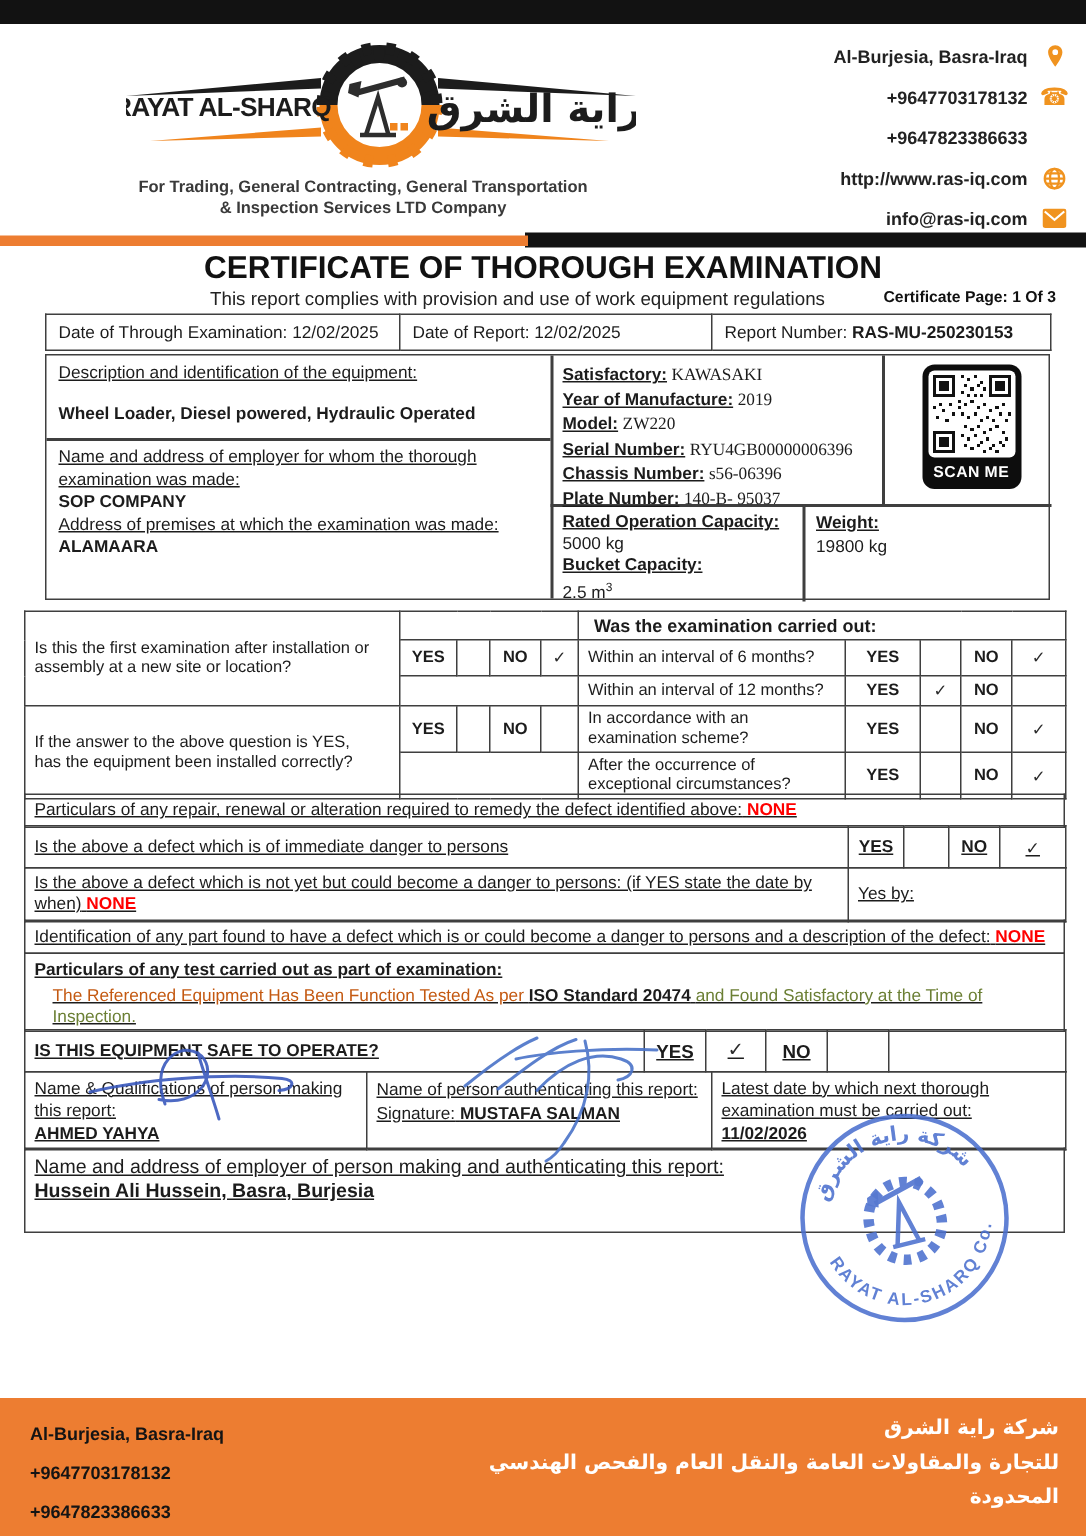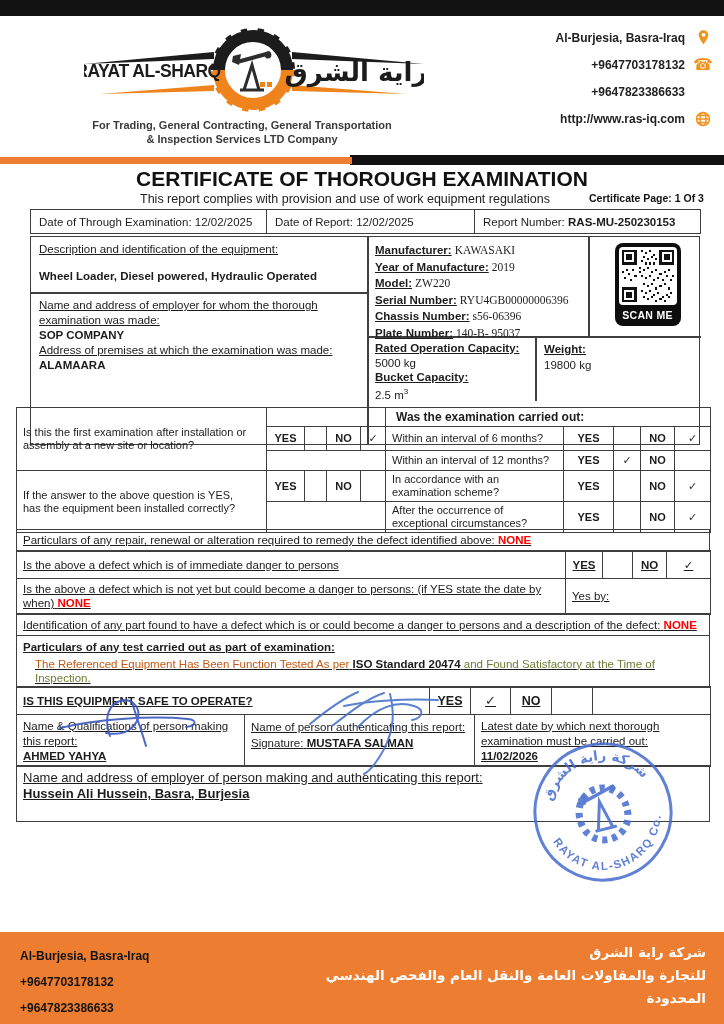--- a/index.html
+++ b/index.html
@@ -31,21 +31,21 @@
   td { border:1.5px solid #3f3f3f; font-size:11px; padding:2px 6px; vertical-align:middle; overflow:hidden; }
   .b { font-weight:bold; } .ul { text-decoration:underline; }
   .red { color:#FF0000; font-weight:bold; }
   .ctr { text-align:center; }
   .chk { font-family:"DejaVu Sans",sans-serif; font-size:12px; text-align:center; color:#2b2b2b; padding:0; }
 
   .datestbl { position:absolute; left:30px; top:209px; width:670px; }
   .datestbl td { font-size:11.5px; height:24px; padding-left:8px; }
 
   
-  .infobox { position:absolute; left:30px; top:236px; width:670px; height:209px; border:1.5px solid #3f3f3f; }
+  .infobox { position:absolute; left:30px; top:236px; width:670px; height:164px; border:1.5px solid #3f3f3f; }
   .line { position:absolute; background:#3f3f3f; }
   .ib-txt { position:absolute; font-size:11.5px; line-height:15px; }
   .mline { line-height:16.5px; }
   .mline .val { margin-left:3px;font-family:Liberation Serif, serif; }
   .qrbox { position:absolute; left:566px; top:6px; width:101px; display:flex; justify-content:center; }
   .qr-outer { width:66px; background:#0d0d0d; border-radius:8px; padding:4px 4px 5px; }
   .qr-white { width:58px; height:58px; background:#fff; border-radius:4px; padding:3px; }
   .qr-label { color:#fff; font-weight:bold; font-size:10.5px; text-align:center; margin-top:4px; letter-spacing:0.3px; }
 
   .examtbl { position:absolute; left:16px; top:407px; width:694px; }
@@ -127,20 +127,29 @@
       <span class="c-ico">
         <svg width="16" height="16" viewBox="0 0 16 16">
             <g fill="none" stroke="#F0931F" stroke-width="1.5">
               <circle cx="8" cy="8" r="6.5"></circle>
               <ellipse cx="8" cy="8" rx="3" ry="6.5"></ellipse>
               <path d="M1.5 8h13M2.6 4.6h10.8M2.6 11.4h10.8"></path>
             </g>
           </svg>
       </span>
     </div>
+    <div class="c-row">
+      <span class="txt">info@ras-iq.com</span>
+      <span class="c-ico">
+        <svg width="16" height="13" viewBox="0 0 16 13">
+            <rect x="0" y="0" width="16" height="13" rx="2" fill="#F0931F"></rect>
+            <path d="M1.5 2 8 7.5 14.5 2" fill="none" stroke="#fff" stroke-width="1.4"></path>
+          </svg>
+      </span>
+    </div>
   </div>
 
   <div class="bar-black"></div>
   <div class="bar-orange"></div>
 
   <div class="title">CERTIFICATE OF THOROUGH EXAMINATION</div>
   <div class="subtitle">This report complies with provision and use of work equipment regulations</div>
   <div class="pagelabel">Certificate Page: 1 Of 3</div>
 
   <table class="datestbl">
@@ -169,21 +178,21 @@
       <div class="ul">Description and identification of the equipment:</div>
       <div class="b" style="margin-top:12px;">Wheel Loader, Diesel powered, Hydraulic Operated</div>
     </div>
     <div class="ib-txt" style="left:8px; top:61px; width:322px;">
       <div class="ul">Name and address of employer for whom the thorough examination was made:</div>
       <div class="b">SOP COMPANY</div>
       <div class="ul">Address of premises at which the examination was made:</div>
       <div class="b">ALAMAARA</div>
     </div>
     <div class="ib-txt" style="left:344px; top:5px; width:212px;">
-      <div class="mline"><span class="b ul">Manufacturer:</span><span class="val">KAWASAKI</span></div>
+      <div class="mline"><span class="b ul">Satisfactory:</span><span class="val">KAWASAKI</span></div>
       <div class="mline"><span class="b ul">Year of Manufacture:</span><span class="val">2019</span></div>
       <div class="mline"><span class="b ul">Model:</span><span class="val">ZW220</span></div>
       <div class="mline"><span class="b ul">Serial Number:</span><span class="val">RYU4GB00000006396</span></div>
       <div class="mline"><span class="b ul">Chassis Number:</span><span class="val">s56-06396</span></div>
       <div class="mline"><span class="b ul">Plate Number:</span><span class="val">140-B- 95037</span></div>
     </div>
     <div class="qrbox">
       <div class="qr-outer">
         <div class="qr-white">
           <svg width="52" height="52" viewBox="0 0 25 25" shape-rendering="crispEdges">

